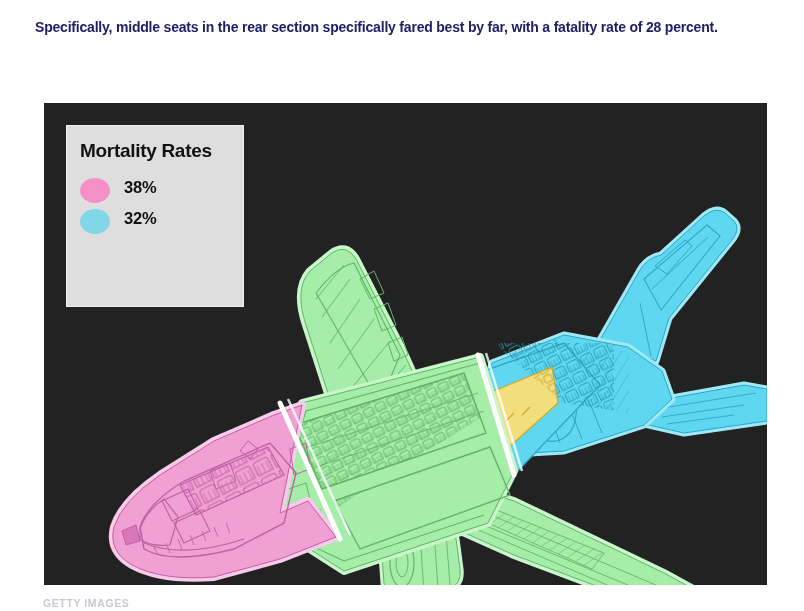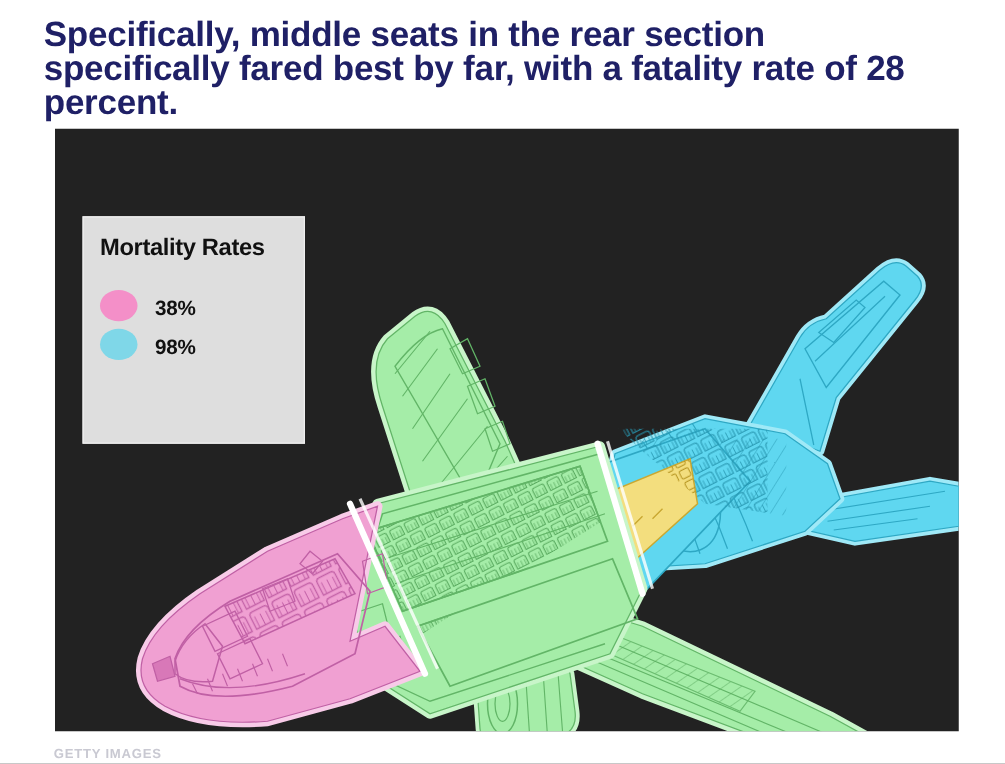--- a/index.html
+++ b/index.html
@@ -18,21 +18,21 @@
     width: 804px;
     height: 611px;
   }
   .headline {
     position: absolute;
     left: 35px;
     top: 14px;
     width: 730px;
     color: #1f2066;
     font-family: "Liberation Sans", sans-serif;
-    font-size: 28px;
+    font-size: 14px;
     font-weight: bold;
     line-height: 27px;
     letter-spacing: -0.2px;
   }
   .figure {
     position: absolute;
     left: 44px;
     top: 103px;
     width: 723px;
     height: 482px;
@@ -55,41 +55,40 @@
   .legend {
     position: absolute;
     left: 22px;
     top: 22px;
     width: 178px;
     height: 182px;
     background: #dedede;
     border: 1px solid #efefef;
     box-sizing: border-box;
     z-index: 20;
-    margin-top: 48px;
   }
   .legend-title {
     position: absolute;
     left: 13px;
     top: 14px;
     font-family: "Liberation Sans", sans-serif;
     font-size: 19px;
     font-weight: bold;
     color: #111111;
     letter-spacing: -0.3px;
   }
   .legend-items {
     position: absolute;
     left: 13px;
     top: 52px;
     width: 150px;
   }
   .legend-row {
     display: flex;
-    align-items: flex-end;
+    align-items: flex-start;
     height: 31px;
   }
   .swatch {
     width: 30px;
     height: 25px;
     border-radius: 50%;
     flex: 0 0 auto;
   }
   .legend-label {
     margin-left: 14px;
@@ -269,21 +268,21 @@
 
     <div class="legend">
       <div class="legend-title">Mortality Rates</div>
       <div class="legend-items">
         <div class="legend-row">
           <span class="swatch" style="background:#f48fc8"></span>
           <span class="legend-label">38%</span>
         </div>
         <div class="legend-row">
           <span class="swatch" style="background:#7fd7e8"></span>
-          <span class="legend-label">98%</span>
+          <span class="legend-label">32%</span>
         </div>
       </div>
     </div>
 
   </div>
 
   <div class="credit">GETTY IMAGES</div>
 
 </div>
 

